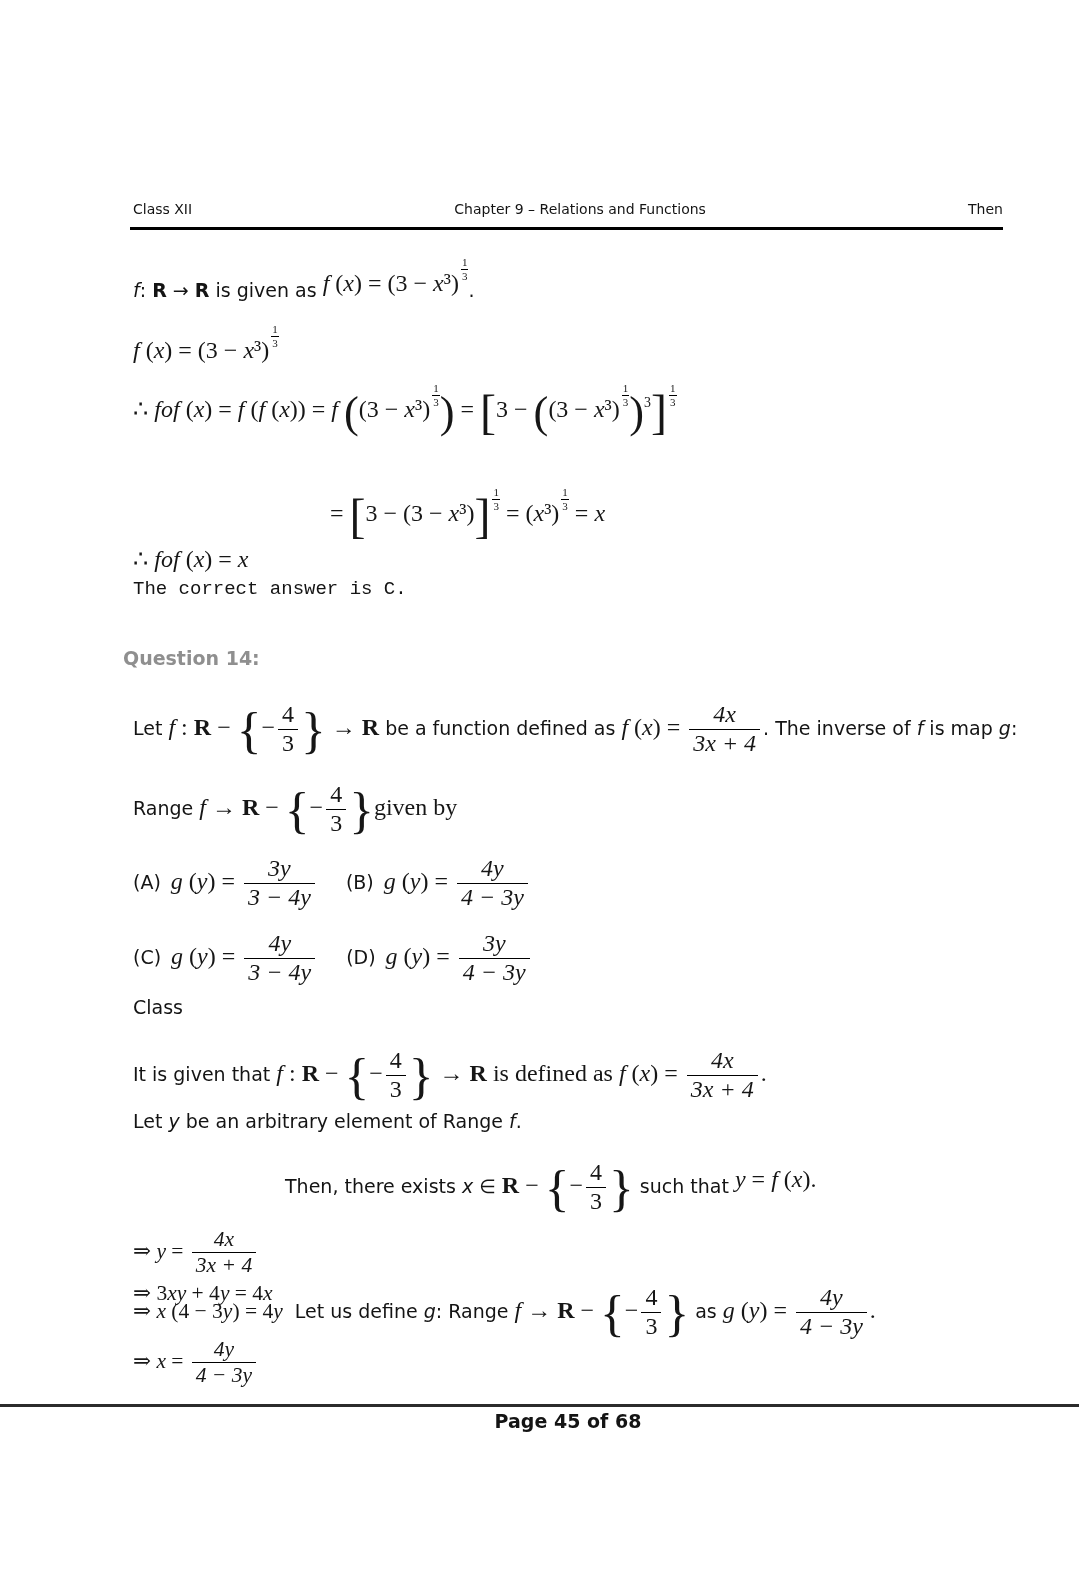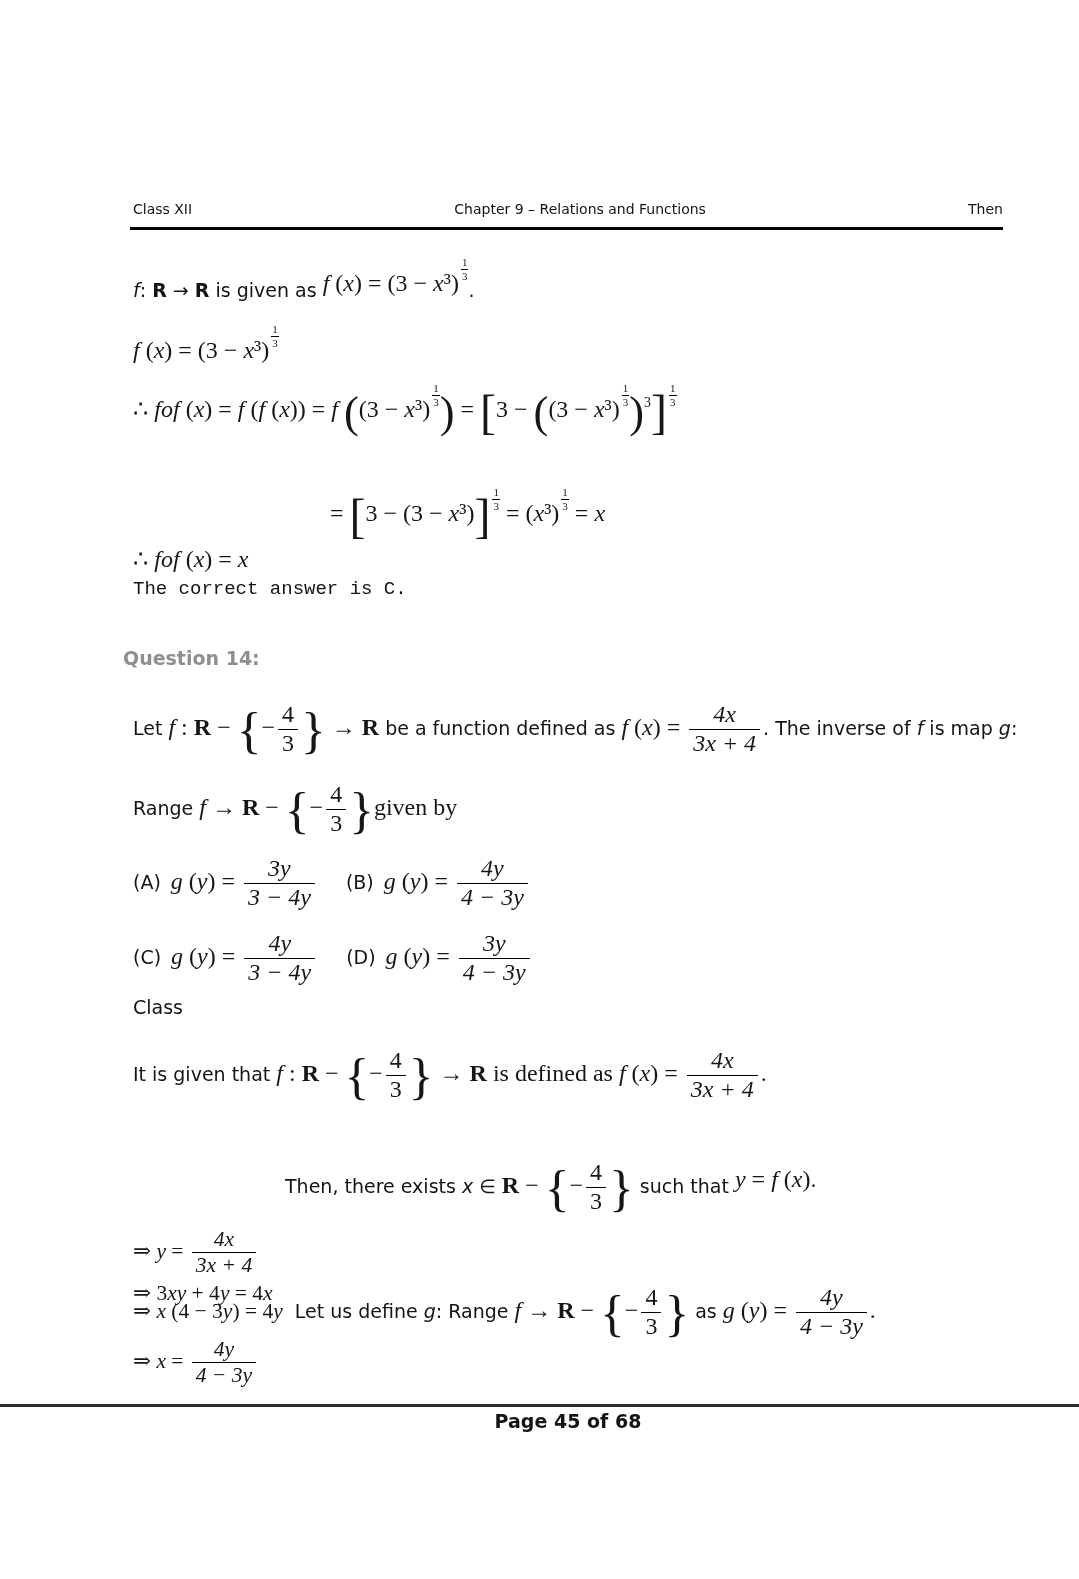--- a/index.html
+++ b/index.html
@@ -66,20 +66,21 @@
   <div class="blk sans" style="left:133px;top:782px;"><span class="t">Range </span><span class="math"><span class="mi">f </span><span class="mn">→ </span><span class="mb">R</span><span class="mn"> − </span><span class="brace">{</span><span class="mn">−</span><span class="frac"><span class="num">4</span><span class="den">3</span></span><span class="brace">}</span><span class="mn">given by</span></span></div>
 
   <div class="blk sans" style="left:133px;top:856px;"><span class="t">(A)</span><span class="math" style="margin-left:10px;"><span class="mi">g </span><span class="mn">(</span><span class="mi">y</span><span class="mn">) = </span><span class="ifrac"><span class="num">3y</span><span class="den">3 − 4y</span></span></span><span class="t" style="margin-left:28px;">(B)</span><span class="math" style="margin-left:10px;"><span class="mi">g </span><span class="mn">(</span><span class="mi">y</span><span class="mn">) = </span><span class="ifrac"><span class="num">4y</span><span class="den">4 − 3y</span></span></span></div>
 
   <div class="blk sans" style="left:133px;top:931px;"><span class="t">(C)</span><span class="math" style="margin-left:10px;"><span class="mi">g </span><span class="mn">(</span><span class="mi">y</span><span class="mn">) = </span><span class="ifrac"><span class="num">4y</span><span class="den">3 − 4y</span></span></span><span class="t" style="margin-left:28px;">(D)</span><span class="math" style="margin-left:10px;"><span class="mi">g </span><span class="mn">(</span><span class="mi">y</span><span class="mn">) = </span><span class="ifrac"><span class="num">3y</span><span class="den">4 − 3y</span></span></span></div>
 
   <div class="blk sans" style="left:133px;top:996px;"><span class="t">Class</span></div>
 
   <div class="blk sans" style="left:133px;top:1048px;"><span class="t">It is given that </span><span class="math"><span class="mi">f </span><span class="mn">: </span><span class="mb">R</span><span class="mn"> − </span><span class="brace">{</span><span class="mn">−</span><span class="frac"><span class="num">4</span><span class="den">3</span></span><span class="brace">}</span><span class="mn"> → </span><span class="mb">R</span><span class="mn"> is defined as </span><span class="mi">f </span><span class="mn">(</span><span class="mi">x</span><span class="mn">) = </span><span class="ifrac"><span class="num">4x</span><span class="den">3x + 4</span></span><span class="mn">.</span></span></div>
 
+  <div class="blk sans" style="left:133px;top:1110px;"><span class="t">Let </span><span class="t it">y</span><span class="t"> be an arbitrary element of Range </span><span class="t it">f</span><span class="t">.</span></div>
 
   <div class="blk sans" style="left:285px;top:1160px;"><span class="t">Then, there exists </span><span class="t it">x</span><span class="t"> ∈ </span><span class="math"><span class="mb">R</span><span class="mn"> − </span><span class="brace">{</span><span class="mn">−</span><span class="frac"><span class="num">4</span><span class="den">3</span></span><span class="brace">}</span></span><span class="t"> such that </span><span class="math raised"><span class="mi">y</span><span class="mn"> = </span><span class="mi">f </span><span class="mn">(</span><span class="mi">x</span><span class="mn">).</span></span></div>
 
   <div class="blk math math-sm" style="left:133px;top:1228px;"><span class="mn">⇒ </span><span class="mi">y</span><span class="mn"> = </span><span class="ifrac"><span class="num">4x</span><span class="den">3x + 4</span></span></div>
   <div class="blk math math-sm" style="left:133px;top:1280px;"><span class="mn">⇒ 3</span><span class="mi">xy</span><span class="mn"> + 4</span><span class="mi">y</span><span class="mn"> = 4</span><span class="mi">x</span></div>
   <div class="blk sans" style="left:133px;top:1285px;"><span class="math math-sm"><span class="mn">⇒ </span><span class="mi">x </span><span class="mn">(4 − 3</span><span class="mi">y</span><span class="mn">) = 4</span><span class="mi">y</span></span><span class="t">  Let us define </span><span class="t it">g</span><span class="t">: Range </span><span class="math"><span class="mi">f </span><span class="mn">→ </span><span class="mb">R</span><span class="mn"> − </span><span class="brace">{</span><span class="mn">−</span><span class="frac"><span class="num">4</span><span class="den">3</span></span><span class="brace">}</span></span><span class="t"> as </span><span class="math"><span class="mi">g </span><span class="mn">(</span><span class="mi">y</span><span class="mn">) = </span><span class="ifrac"><span class="num">4y</span><span class="den">4 − 3y</span></span><span class="mn">.</span></span></div>
   <div class="blk math math-sm" style="left:133px;top:1338px;"><span class="mn">⇒ </span><span class="mi">x</span><span class="mn"> = </span><span class="ifrac"><span class="num">4y</span><span class="den">4 − 3y</span></span></div>
 
   <div class="footer-rule" style="top:1404px;"></div>
   <div class="blk sans bold center" style="left:133px;top:1410px;width:870px;"><span class="t">Page 45 of 68</span></div>

